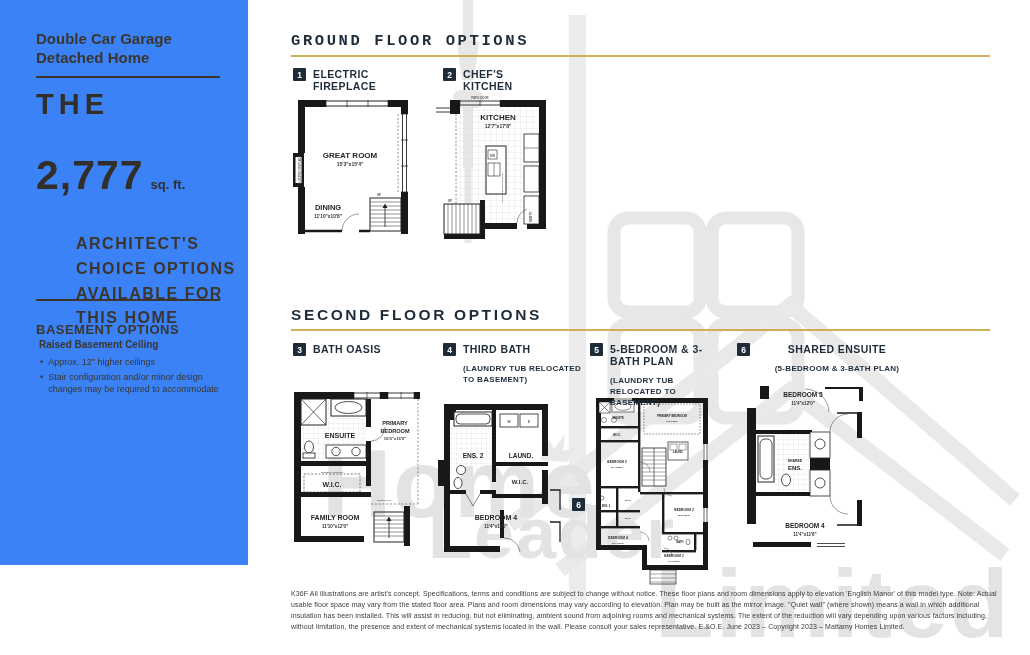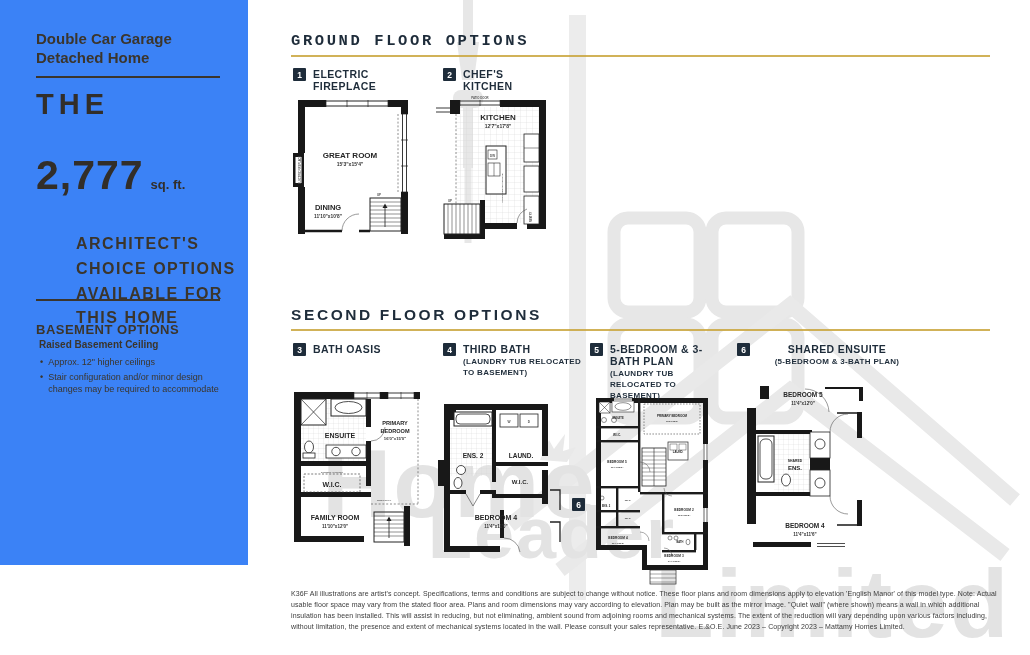--- a/index.html
+++ b/index.html
@@ -28,21 +28,21 @@
   .sb-bullet .dot{margin-right:5px;font-weight:bold;}
   
   .h1{position:absolute;font-size:15.5px;font-weight:800;color:#1E2C3A;letter-spacing:2.6px;z-index:3;}
   .rule-gold{position:absolute;height:1.6px;background:#C9A43B;opacity:.85;z-index:3;}
   .opt{position:absolute;display:flex;z-index:3;}
   .badge{width:13px;height:13px;background:#1E2C3A;color:#fff;font-size:8.5px;font-weight:bold;
          display:flex;align-items:center;justify-content:center;flex:0 0 13px;border-radius:1px;}
   .opt-txt{margin-left:7px;}
   .opt-label{display:block;font-size:10.5px;font-weight:800;color:#1E2C3A;line-height:1.15;
              letter-spacing:.4px;}
-  .opt-sub{display:block;margin-top:2px;font-size:8px;font-weight:bold;color:#1E2C3A;
+  .opt-sub{display:block;margin-top:9px;font-size:8px;font-weight:bold;color:#1E2C3A;
            line-height:1.35;letter-spacing:.3px;}
   
   .plan{position:absolute;z-index:2;}
   .plan text{font-family:"Liberation Sans",sans-serif;font-weight:bold;fill:#262626;text-anchor:middle;}
   .plan .dim{fill:#333;}
   .plan .tiny{fill:#555;font-weight:bold;}
   .badge6{position:absolute;left:572px;top:498px;z-index:4;}
   
   .finetext{position:absolute;left:291px;top:589px;width:716px;font-size:7px;line-height:1.55;
             color:#3b3b3b;z-index:3;letter-spacing:.1px;}

